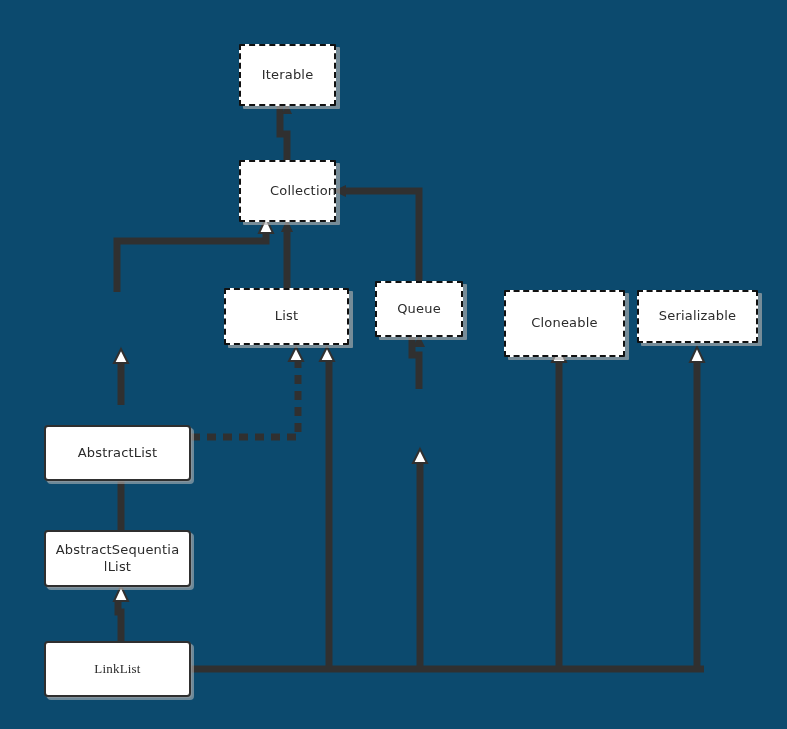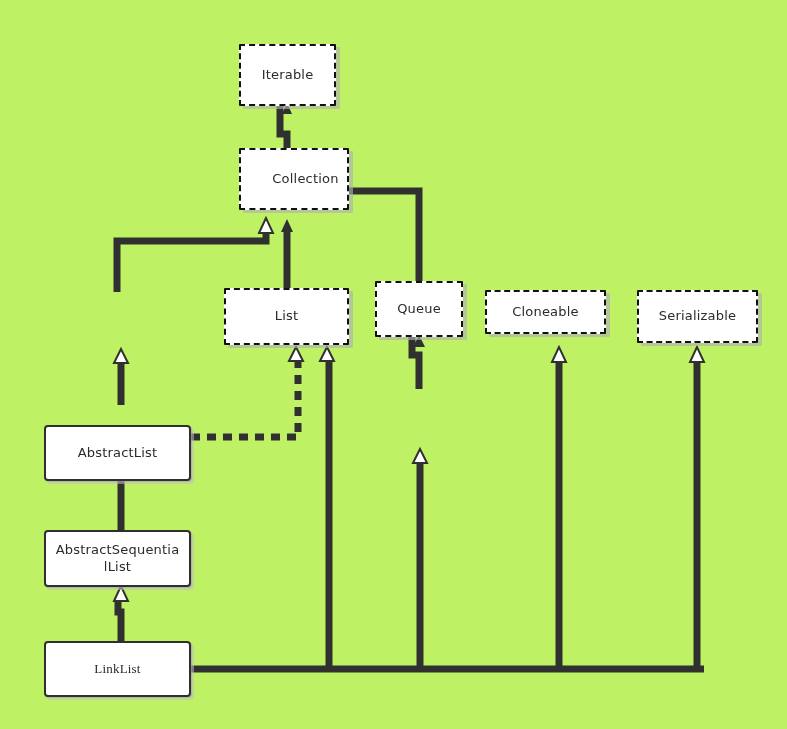--- a/index.html
+++ b/index.html
@@ -8,21 +8,21 @@
     padding: 0;
     background: #000000;
   }
   body {
     font-family: "DejaVu Sans", sans-serif;
   }
   #canvas {
     position: relative;
     width: 787px;
     height: 729px;
-    background: #bef264;
+    background: #0c4a6e;
     overflow: hidden;
   }
   #edges {
     position: absolute;
     left: 0;
     top: 0;
     width: 787px;
     height: 729px;
     pointer-events: none;
   }
@@ -132,34 +132,34 @@
     <g>
       <path d="M 697 669 L 697 362" stroke="#303030" stroke-width="7" fill="none"></path>
       <polygon points="697,347 690,362 704,362" fill="#ffffff" stroke="#303030" stroke-width="2"></polygon>
     </g>
   </svg>
 
   <div class="node iface" style="left:239px; top:44px; width:97px; height:62px;">
     <span class="label">Iterable</span>
   </div>
 
-  <div class="node iface" style="left:239px; top:148px; width:110px; height:62px;padding-left:29px;">
+  <div class="node iface" style="left:239px; top:160px; width:97px; height:62px;padding-left:29px;">
     <span class="label">Collection</span>
   </div>
 
 
   <div class="node iface" style="left:224px; top:288px; width:125px; height:57px;">
     <span class="label">List</span>
   </div>
 
   <div class="node iface" style="left:375px; top:281px; width:88px; height:56px;">
     <span class="label">Queue</span>
   </div>
 
-  <div class="node iface" style="left:485px; top:290px; width:121px; height:44px;">
+  <div class="node iface" style="left:504px; top:290px; width:121px; height:67px;">
     <span class="label">Cloneable</span>
   </div>
 
   <div class="node iface" style="left:637px; top:290px; width:121px; height:53px;">
     <span class="label">Serializable</span>
   </div>
 
   <div class="node cls" style="left:44px; top:405px; width:147px; height:56px;margin-top:20px;">
     <span class="label">AbstractList</span>
   </div>

